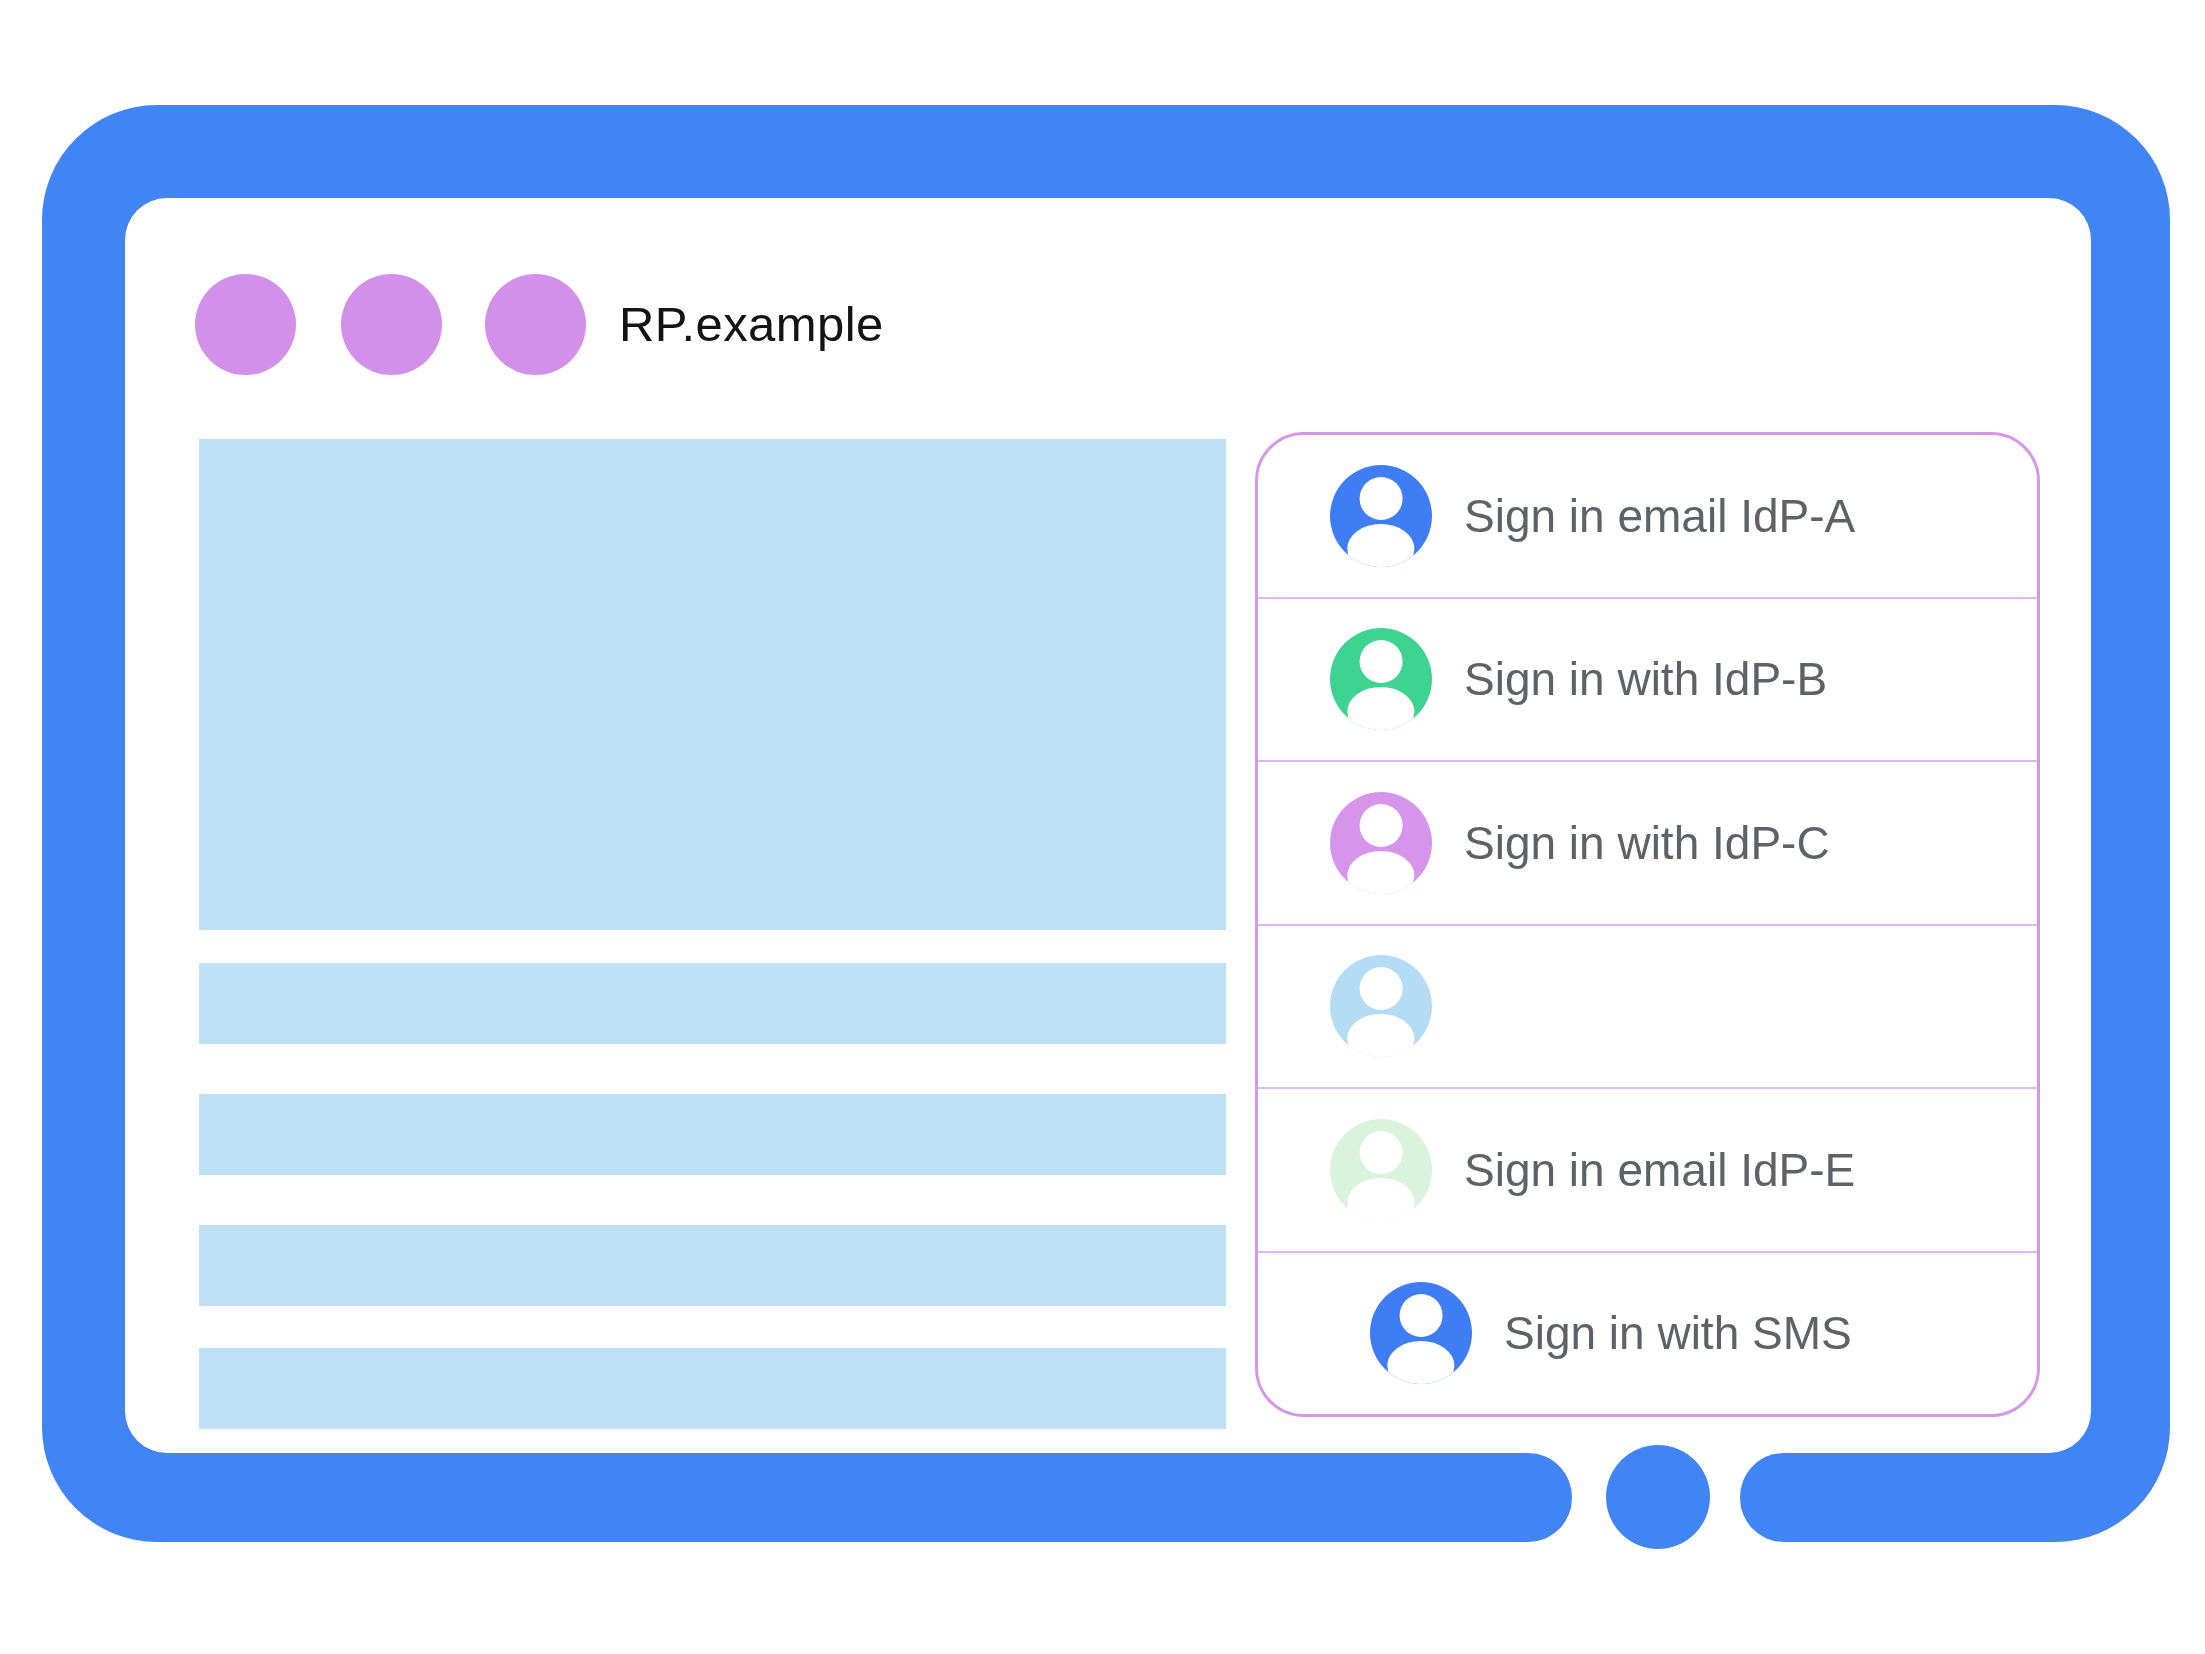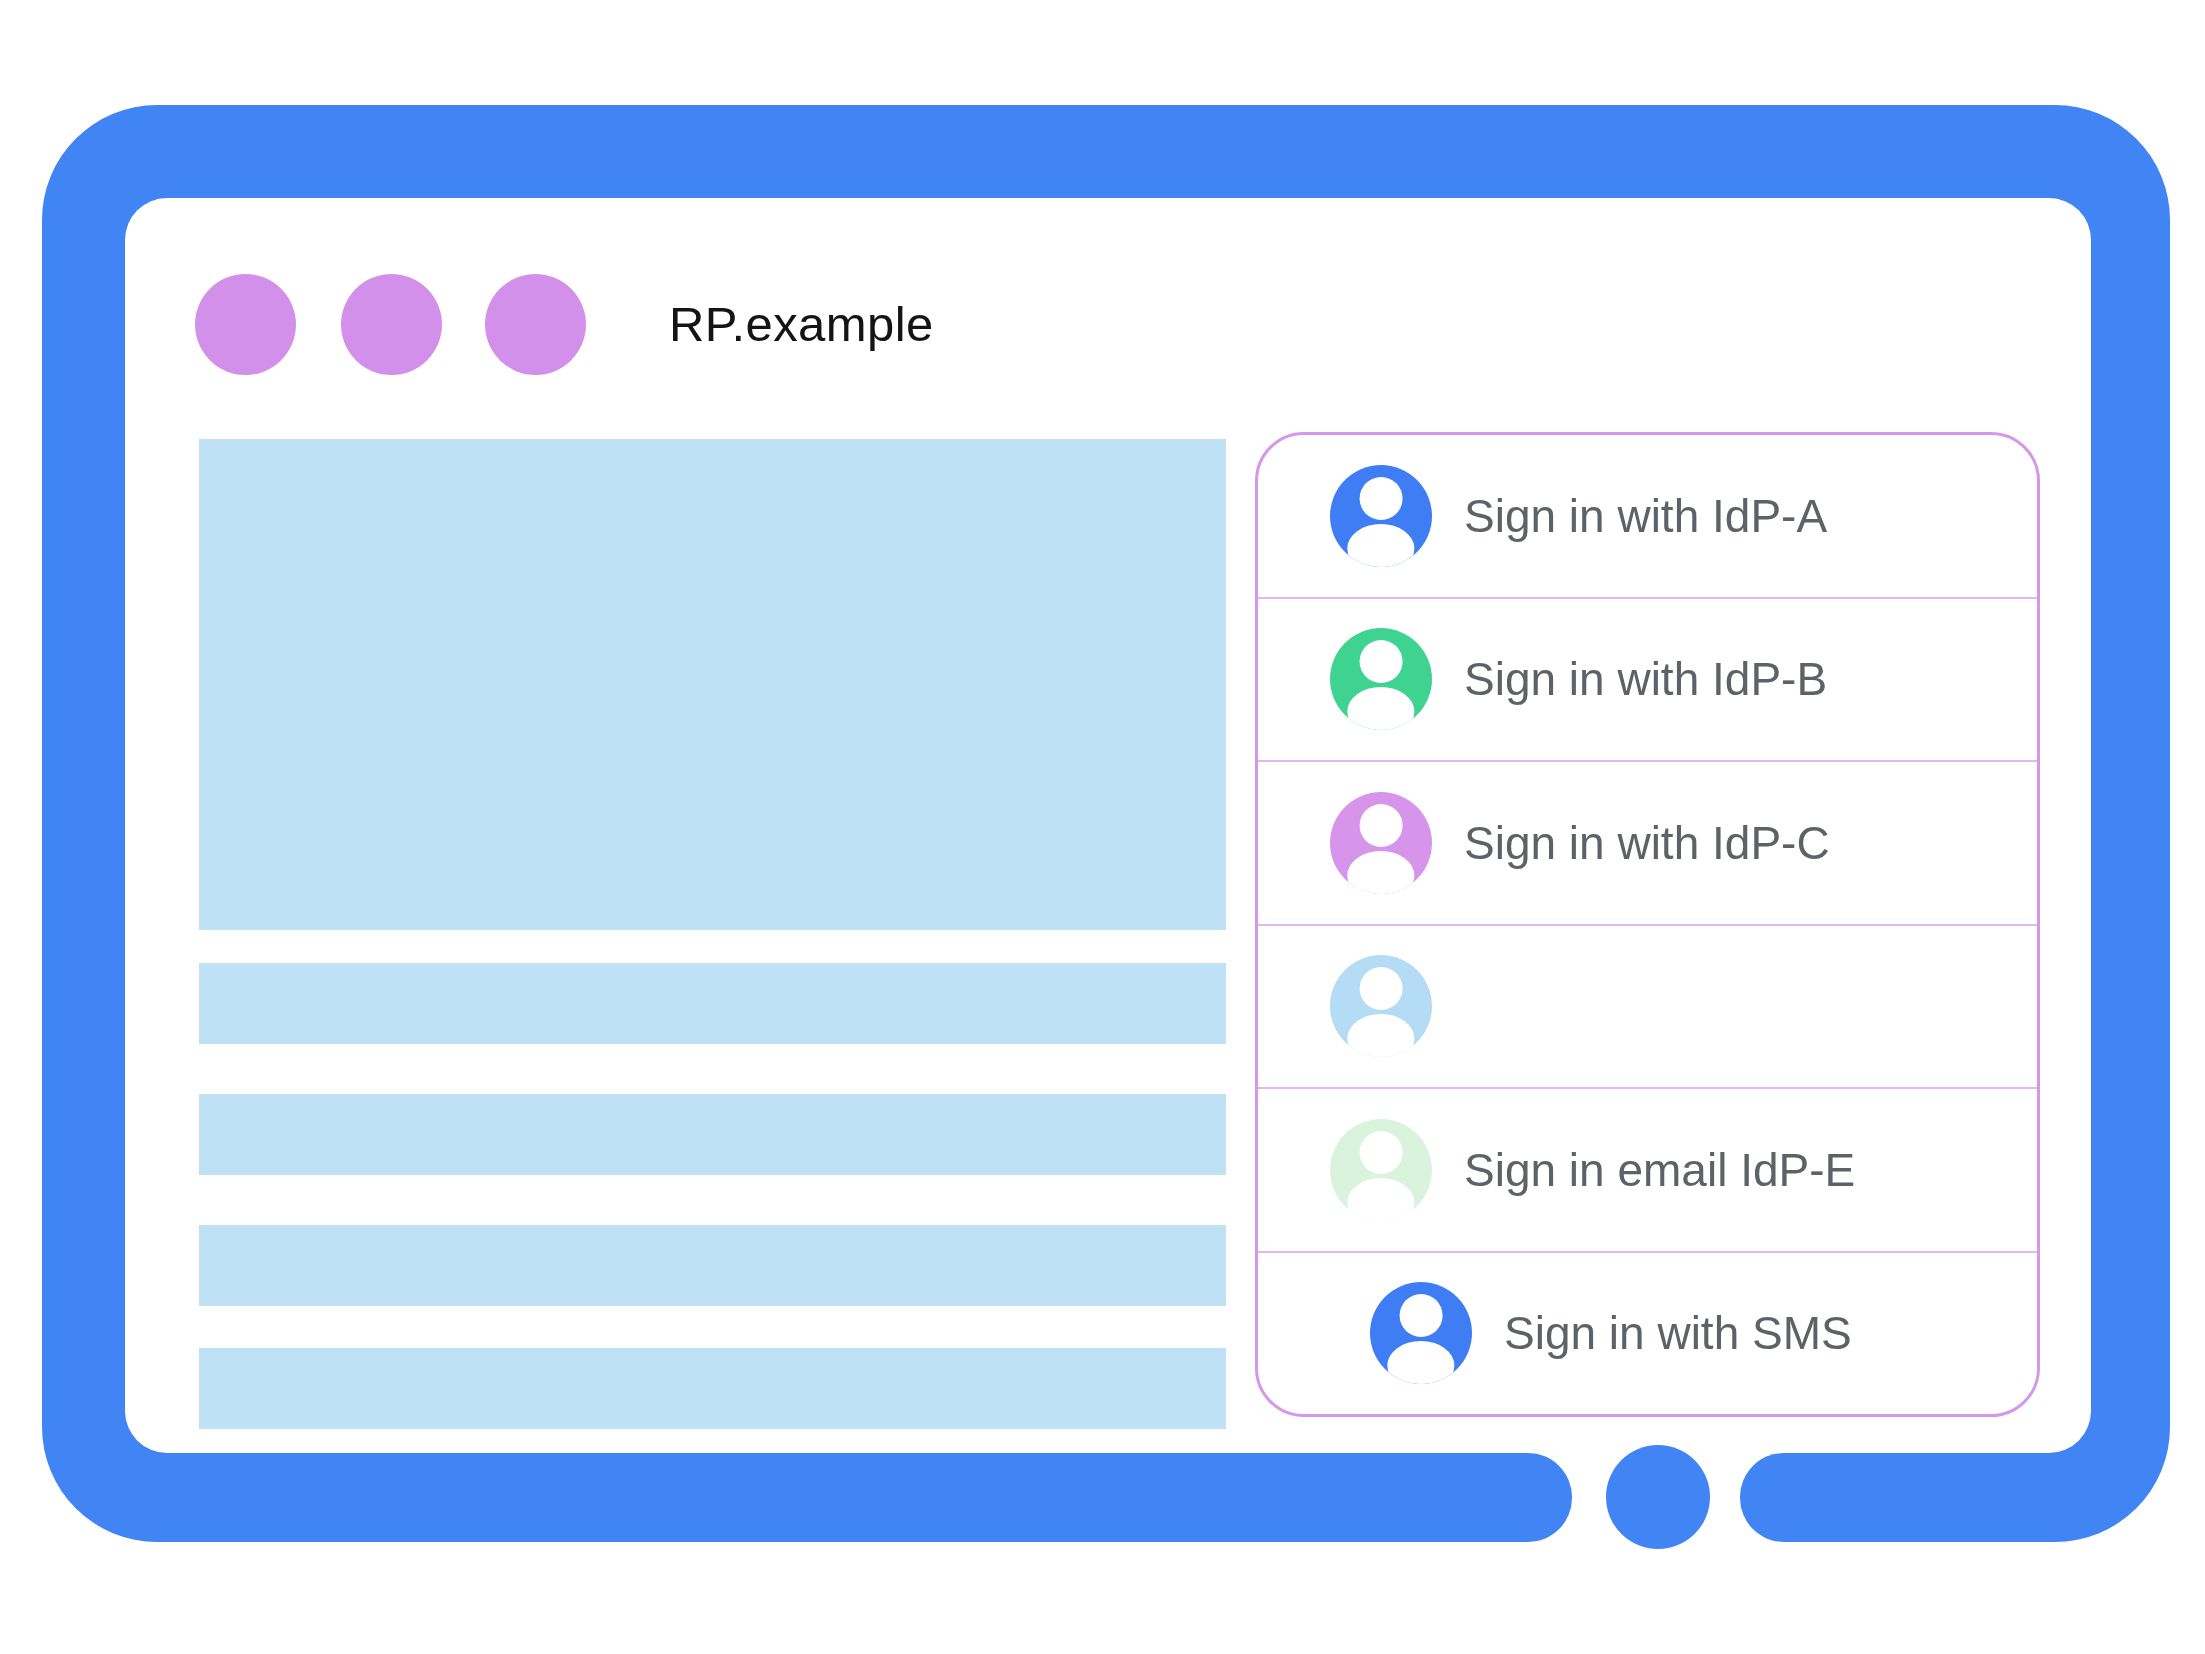--- a/index.html
+++ b/index.html
@@ -14,21 +14,21 @@
   .screen{left:125px;top:198px;width:1966px;height:1255px;background:#ffffff;border-radius:42px;}
   
   .bar-carve{left:1500px;top:1438px;width:309px;height:150px;background:#ffffff;}
   .bar-cap-left{left:1456px;top:1453px;width:116px;height:89px;background:#4184F3;border-radius:0 44px 44px 0;}
   .bar-cap-right{left:1740px;top:1453px;width:113px;height:89px;background:#4184F3;border-radius:44px 0 0 44px;}
   .home-btn{left:1606px;top:1445px;width:104px;height:104px;background:#4184F3;border-radius:50%;}
 
   
   .dot{top:274px;width:101px;height:101px;border-radius:50%;background:#D390EA;}
   .dot1{left:195px;} .dot2{left:341px;} .dot3{left:485px;}
-  .page-title{left:669px;top:296px;font-size:49px;line-height:56px;color:#141414;font-weight:500;letter-spacing:0.4px;}
+  .page-title{left:619px;top:296px;font-size:49px;line-height:56px;color:#141414;font-weight:500;letter-spacing:0.4px;}
 
   
   .ph{background:#BEE1F5;left:199px;width:1027px;}
   .ph-hero{top:439px;height:491px;}
   .ph-line{height:81px;}
   .ph-l1{top:963px;} .ph-l2{top:1094px;} .ph-l3{top:1225px;} .ph-l4{top:1348px;}
 
   
   .dialog{
     left:1255px;top:432px;width:785px;height:985px;box-sizing:border-box;
@@ -70,21 +70,21 @@
   <div class="abs ph ph-line ph-l3"></div>
   <div class="abs ph ph-line ph-l4"></div>
 
   <div class="abs dialog">
 
     <div class="signin-row">
       <div class="avatar" style="background: rgb(62, 125, 244);">
           <div class="p-head"></div>
           <div class="p-body"></div>
         </div>
-      <span class="signin-label">Sign in with IdP-A</span>
+      <span class="signin-label">Sign in email IdP-A</span>
     </div>
 
     <div class="signin-row">
       <div class="avatar" style="background: rgb(63, 211, 146);">
           <div class="p-head"></div>
           <div class="p-body"></div>
         </div>
       <span class="signin-label">Sign in with IdP-B</span>
     </div>
 

